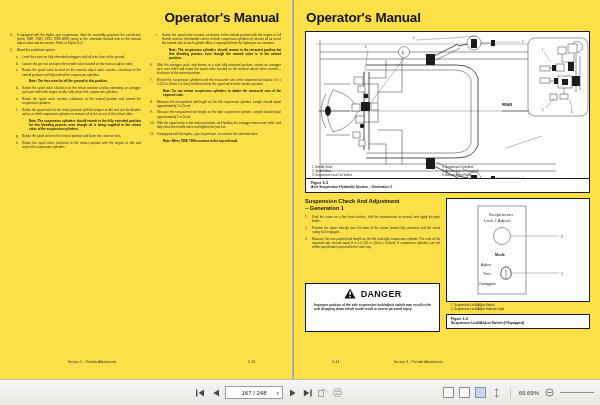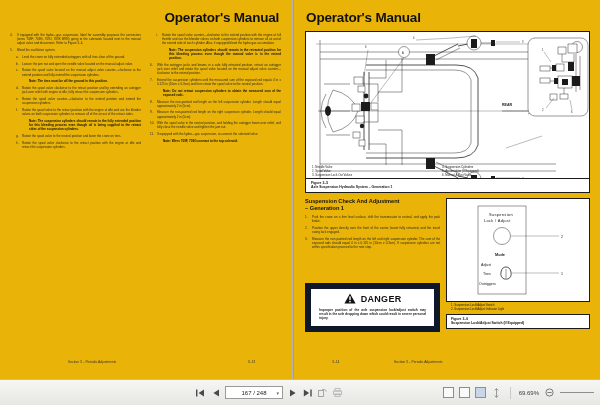--- a/index.html
+++ b/index.html
@@ -10,21 +10,21 @@
     -webkit-font-smoothing:antialiased;
   }
   .viewer{position:relative;width:600px;height:405px;}
 
   
   .spread{
     position:absolute;left:0;top:0;width:600px;height:380px;
     background:#ffffff;
     display:flex;
   }
-  .page{position:relative;height:380px;background:#eab308;overflow:hidden;padding-left:44px;}
+  .page{position:relative;height:380px;background:#fde047;overflow:hidden;padding-left:44px;}
   .page-left{width:292px;border-right:1px solid #c9c9c9;box-shadow:1px 0 2px rgba(0,0,0,.10);}
   .page-right{width:307px;}
 
   .gutter{
     position:absolute;left:292px;top:0;width:3px;height:380px;
     background:linear-gradient(to right,#c0c0c0,#9e9e9e,#d8d8d8);
   }
 
   
   .manual-title{
@@ -57,21 +57,21 @@
   .ln{stroke:#1b1b1b;stroke-width:.45;fill:none;}
   .ln2{stroke:#1b1b1b;stroke-width:.75;fill:none;}
   .lnt{stroke:#1b1b1b;stroke-width:.3;fill:none;}
   .sld{fill:#1b1b1b;}
   .wht{fill:#fff;stroke:#1b1b1b;stroke-width:.45;}
   .tx{font-family:"Liberation Sans",sans-serif;font-size:3px;fill:#1b1b1b;}
   .txs{font-family:"Liberation Sans",sans-serif;font-size:2.6px;fill:#1b1b1b;}
 
   
   .danger{
-    position:absolute;border:6px solid #0f172a;background:#fff;
+    position:absolute;border:1px solid #0f172a;background:#fff;
     box-sizing:border-box;
   }
   .danger-hd{display:flex;align-items:center;justify-content:center;gap:5px;
              padding-top:4px;}
   .danger-word{font-weight:bold;font-size:9px;letter-spacing:.3px;color:#111;}
   .danger-body{font-size:3.2px;line-height:4.4px;text-align:justify;
                padding:3.5px 8px 5px 8px;font-weight:bold;color:#1a1a1a;}
 
   
   .footer{position:absolute;bottom:16px;font-size:3.3px;color:#333;}

